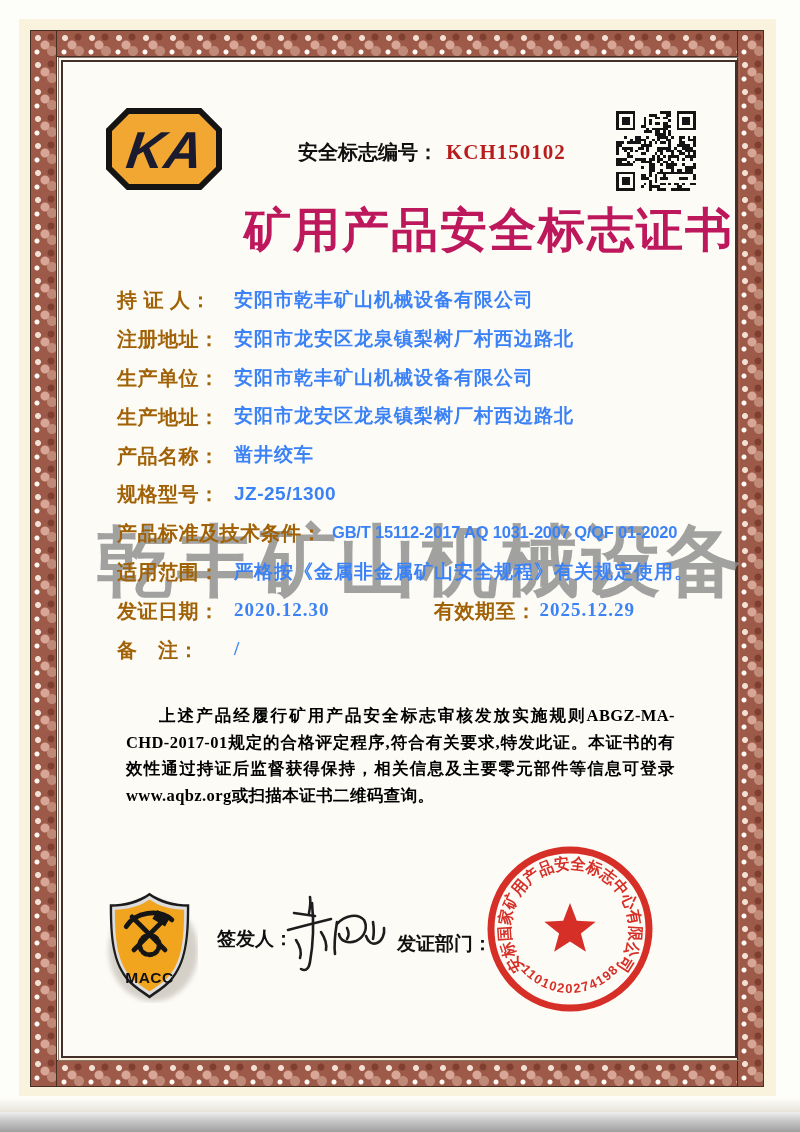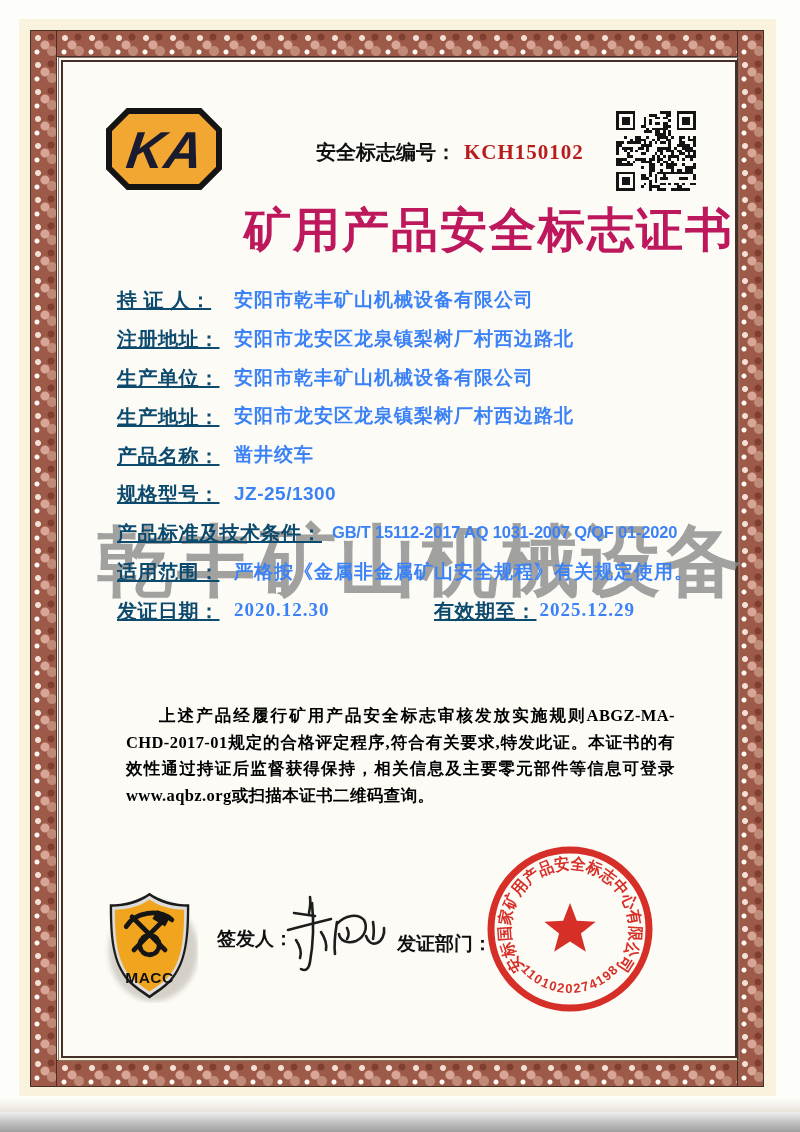--- a/index.html
+++ b/index.html
@@ -25,30 +25,30 @@
   .inner-line::before{content:'';position:absolute;inset:-5px;border:1px solid #8a7668;}
 
   
   .watermark{position:absolute;left:60px;top:522px;z-index:5;white-space:nowrap;
     font:800 78px/1 "Liberation Sans",sans-serif;color:#8e8e8e;opacity:.82;letter-spacing:3px;padding-left:36px;}
 
   
   .content{position:absolute;inset:0;z-index:6;}
   .ka-badge{position:absolute;left:105px;top:107px;width:118px;height:84px;}
   .serial-line{position:absolute;left:298px;top:140px;display:flex;align-items:baseline;}
-  .serial-label{font:700 20px/1.2 "Liberation Sans",sans-serif;color:#101010;margin-left:18px;}
+  .serial-label{font:700 20px/1.2 "Liberation Sans",sans-serif;color:#101010;}
   .serial-value{font:700 21px/1.2 "Liberation Serif",serif;color:#b91c1c;margin-left:8px;letter-spacing:1px;}
   .qr{position:absolute;left:616px;top:111px;width:80px;height:80px;}
   .cert-title{position:absolute;left:66px;top:203px;width:668px;text-align:right;
     font:700 47px/1.15 "Liberation Serif",serif;color:#be185d;letter-spacing:2px;}
 
   
   .fields{position:absolute;left:117px;top:281px;width:575px;}
   .row{height:38.8px;display:flex;align-items:center;}
-  .row-label{font:700 20px/1 "Liberation Sans",sans-serif;color:#0c4a6e;min-width:117px;letter-spacing:.5px;white-space:nowrap;text-decoration:underline;}
+  .row-label{font:700 20px/1 "Liberation Sans",sans-serif;color:#a16207;min-width:117px;letter-spacing:.5px;white-space:nowrap;}
   .row-value{font:700 19px/1.2 "Liberation Serif",serif;color:#3b82f6;letter-spacing:1px;white-space:nowrap;}
   .label-long{min-width:0;margin-right:10px;}
   .value-std{font:700 16.5px/1.2 "Liberation Sans",sans-serif;letter-spacing:-.2px;}
   .value-model{font:700 19px/1.2 "Liberation Sans",sans-serif;letter-spacing:.5px;}
   .date-value{width:200px;}
   .valid-label{min-width:0;margin-right:3px;}
 
   
   .statement{position:absolute;left:126px;top:703px;width:549px;
     font:700 16.5px/26.5px "Liberation Serif",serif;color:#000000;text-indent:2em;letter-spacing:.4px;text-align:justify;}
@@ -139,20 +139,24 @@
       </div>
       <div class="row">
         <span class="row-label">适用范围：</span>
         <span class="row-value">严格按《金属非金属矿山安全规程》有关规定使用。</span>
       </div>
       <div class="row">
         <span class="row-label">发证日期：</span>
         <span class="row-value date-value">2020.12.30</span>
         <span class="row-label valid-label">有效期至：</span>
         <span class="row-value">2025.12.29</span>
+      </div>
+      <div class="row">
+        <span class="row-label">备　注：</span>
+        <span class="row-value">/</span>
       </div>
     </div>
 
     <div class="statement">上述产品经履行矿用产品安全标志审核发放实施规则ABGZ-MA-CHD-2017-01规定的合格评定程序,符合有关要求,特发此证。本证书的有效性通过持证后监督获得保持，相关信息及主要零元部件等信息可登录www.aqbz.org或扫描本证书二维码查询。</div>
 
     <svg class="macc" viewBox="0 0 100 116">
       <defs>
           <filter id="soft">
             <feGaussianBlur stdDeviation="2.5"></feGaussianBlur>
           </filter>

